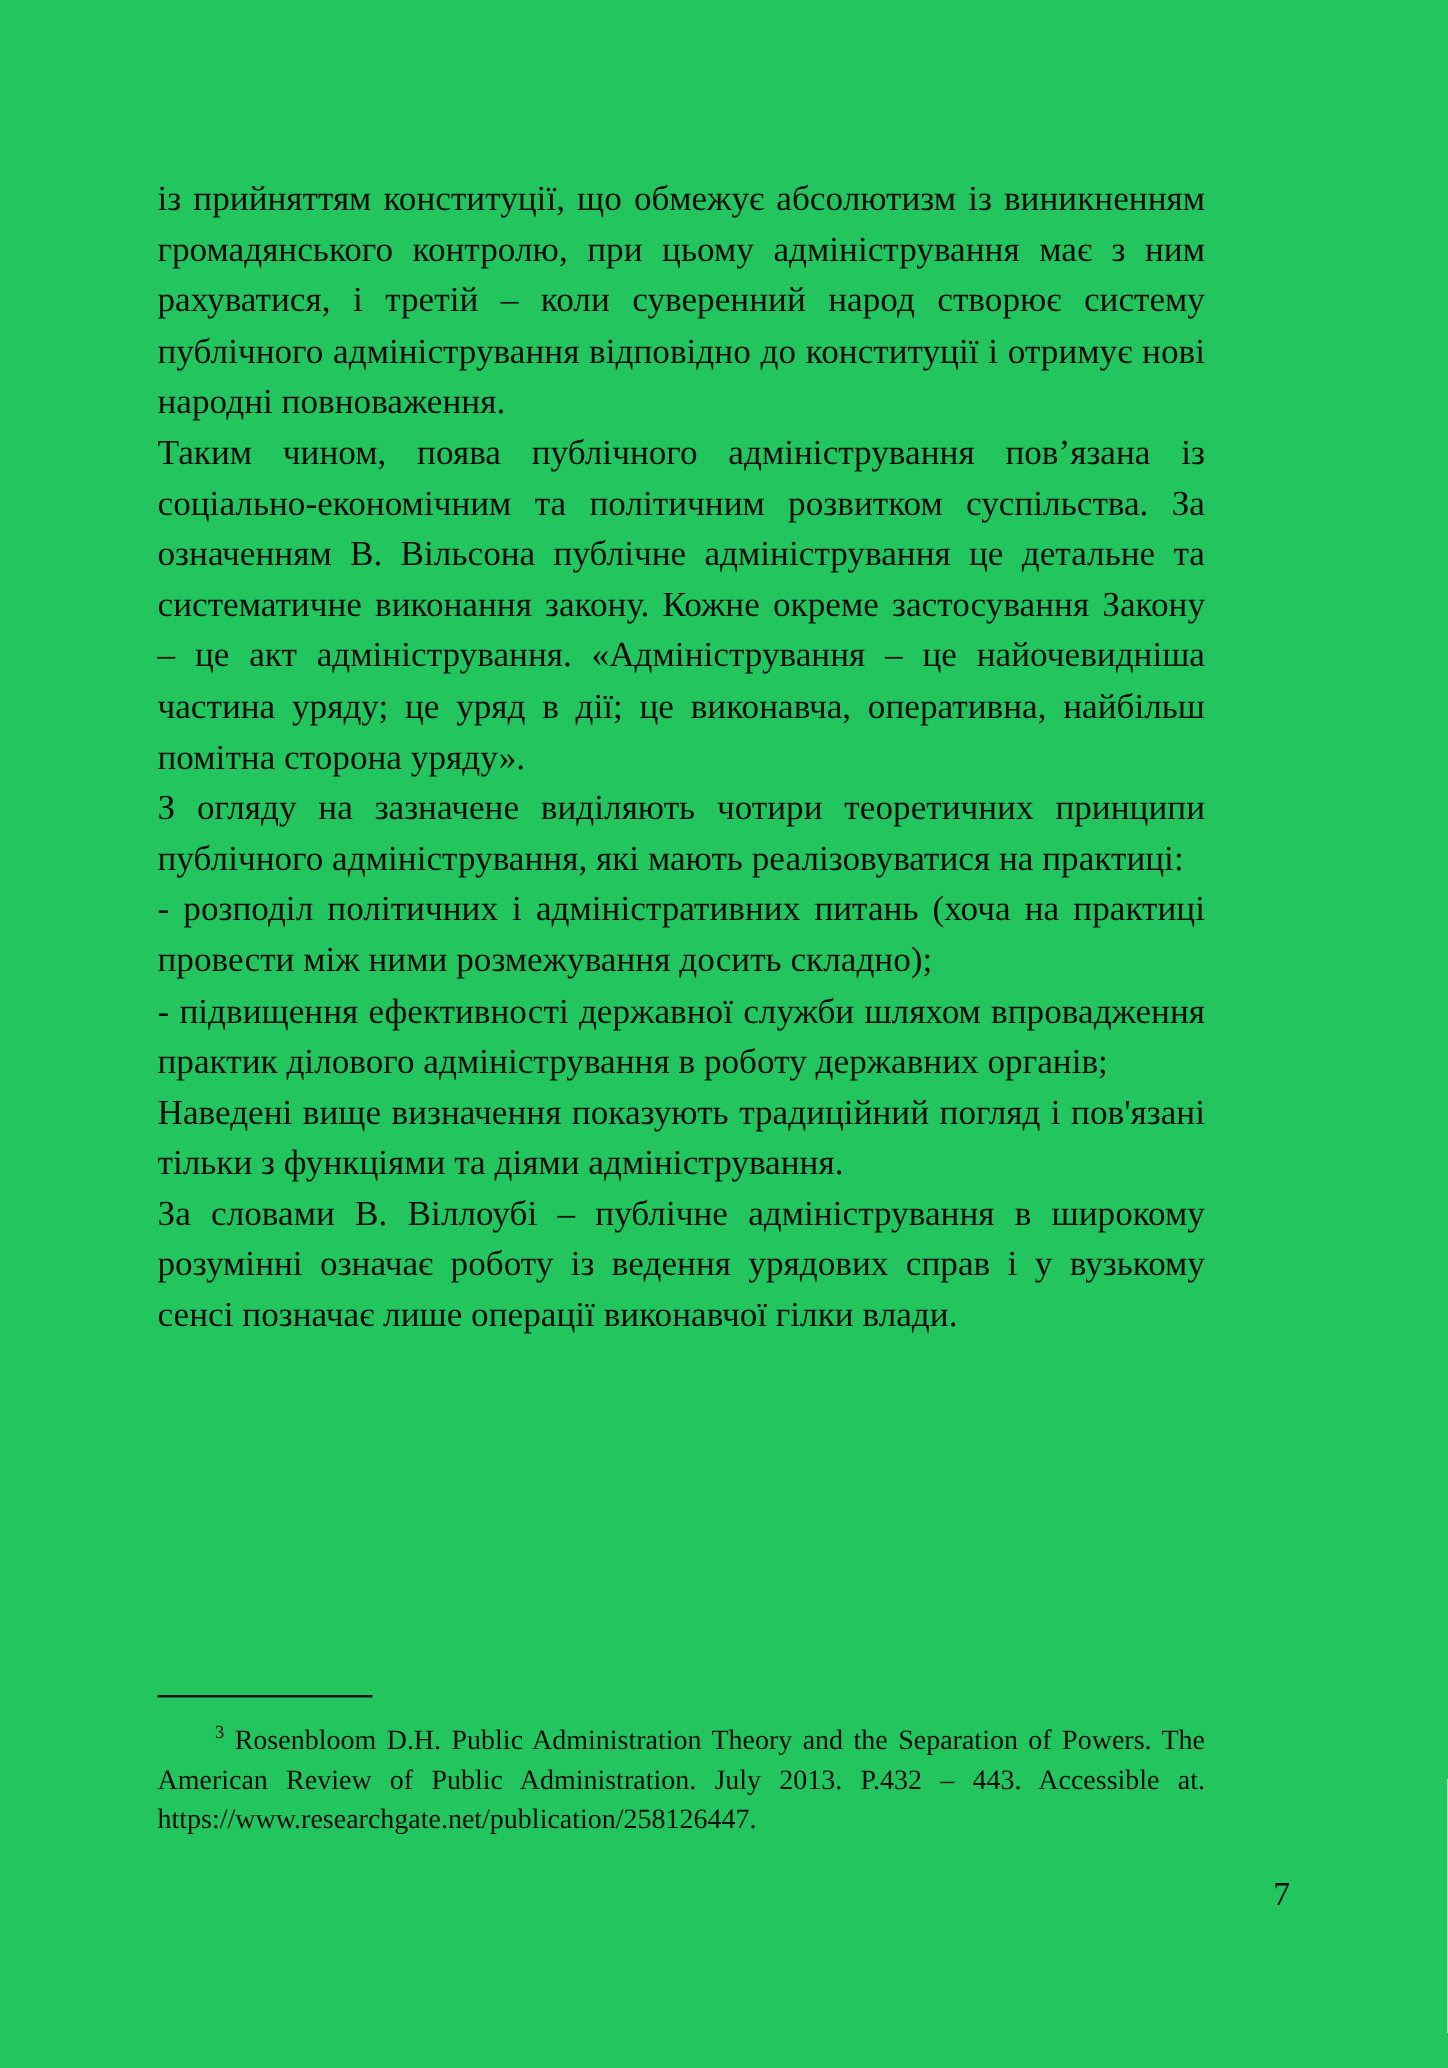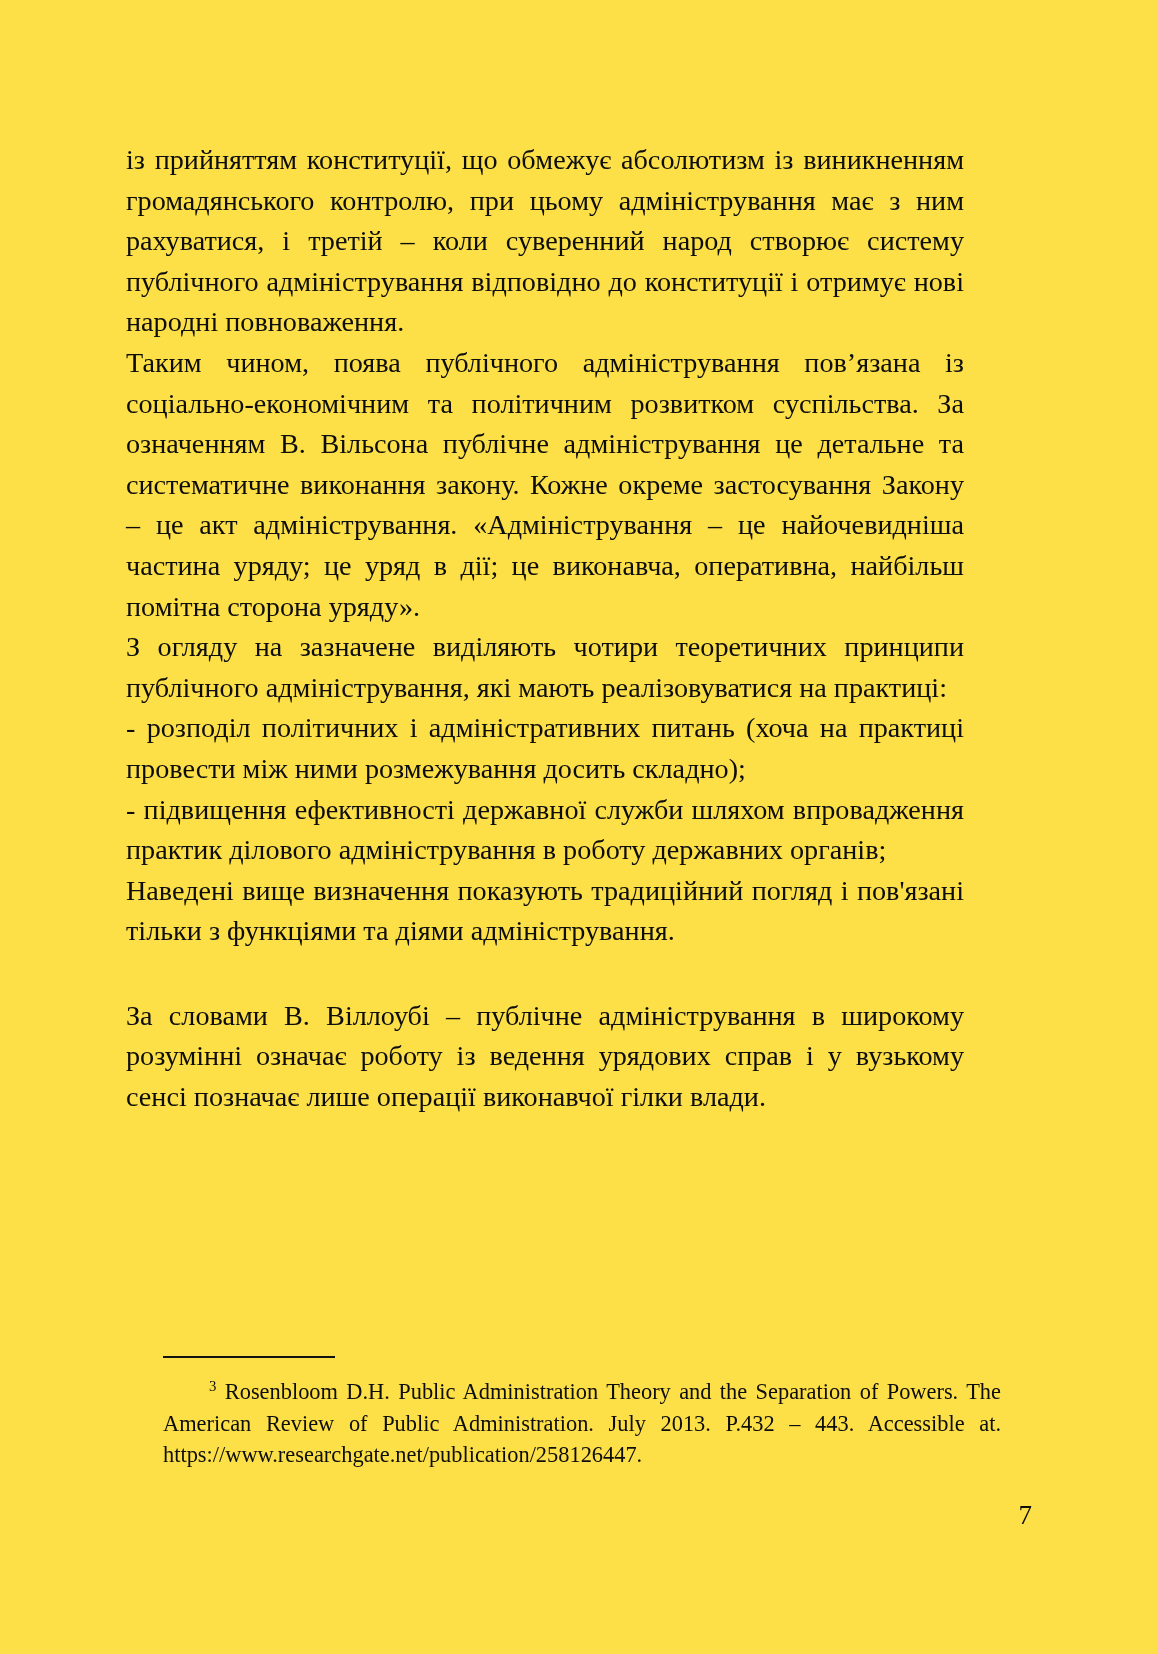--- a/index.html
+++ b/index.html
@@ -8,21 +8,21 @@
     background: #ffffff;
   }
   body {
     font-family: "Liberation Serif", "DejaVu Serif", serif;
     color: #111111;
   }
   .page {
     position: relative;
     width: 1158px;
     height: 1654px;
-    background: #fde047;
+    background: #22c55e;
     box-sizing: border-box;
     overflow: hidden;
   }
   .content {
     position: absolute;
     left: 126px;
     top: 140px;
     width: 838px;
   }
   .body-text {
@@ -36,33 +36,31 @@
   }
   .body-text p {
     margin: 0;
     text-indent: 0;
   }
   .p-indent {
     text-indent: 47px;
   }
   .body-text p:last-child {
     text-align: justify;
-    margin-top: 44px;
   }
   sup.fn-ref {
     font-size: 0.62em;
     vertical-align: super;
     line-height: 0;
   }
   .footnote-area {
     position: absolute;
     left: 126px;
     top: 1356px;
     width: 838px;
-    margin-left: 37px;
   }
   .fn-rule {
     width: 172px;
     height: 0;
     border-top: 2.2px solid #111111;
     margin: 0 0 18px 0;
   }
   .footnote-text {
     font-size: 22.4px;
     line-height: 31.5px;

